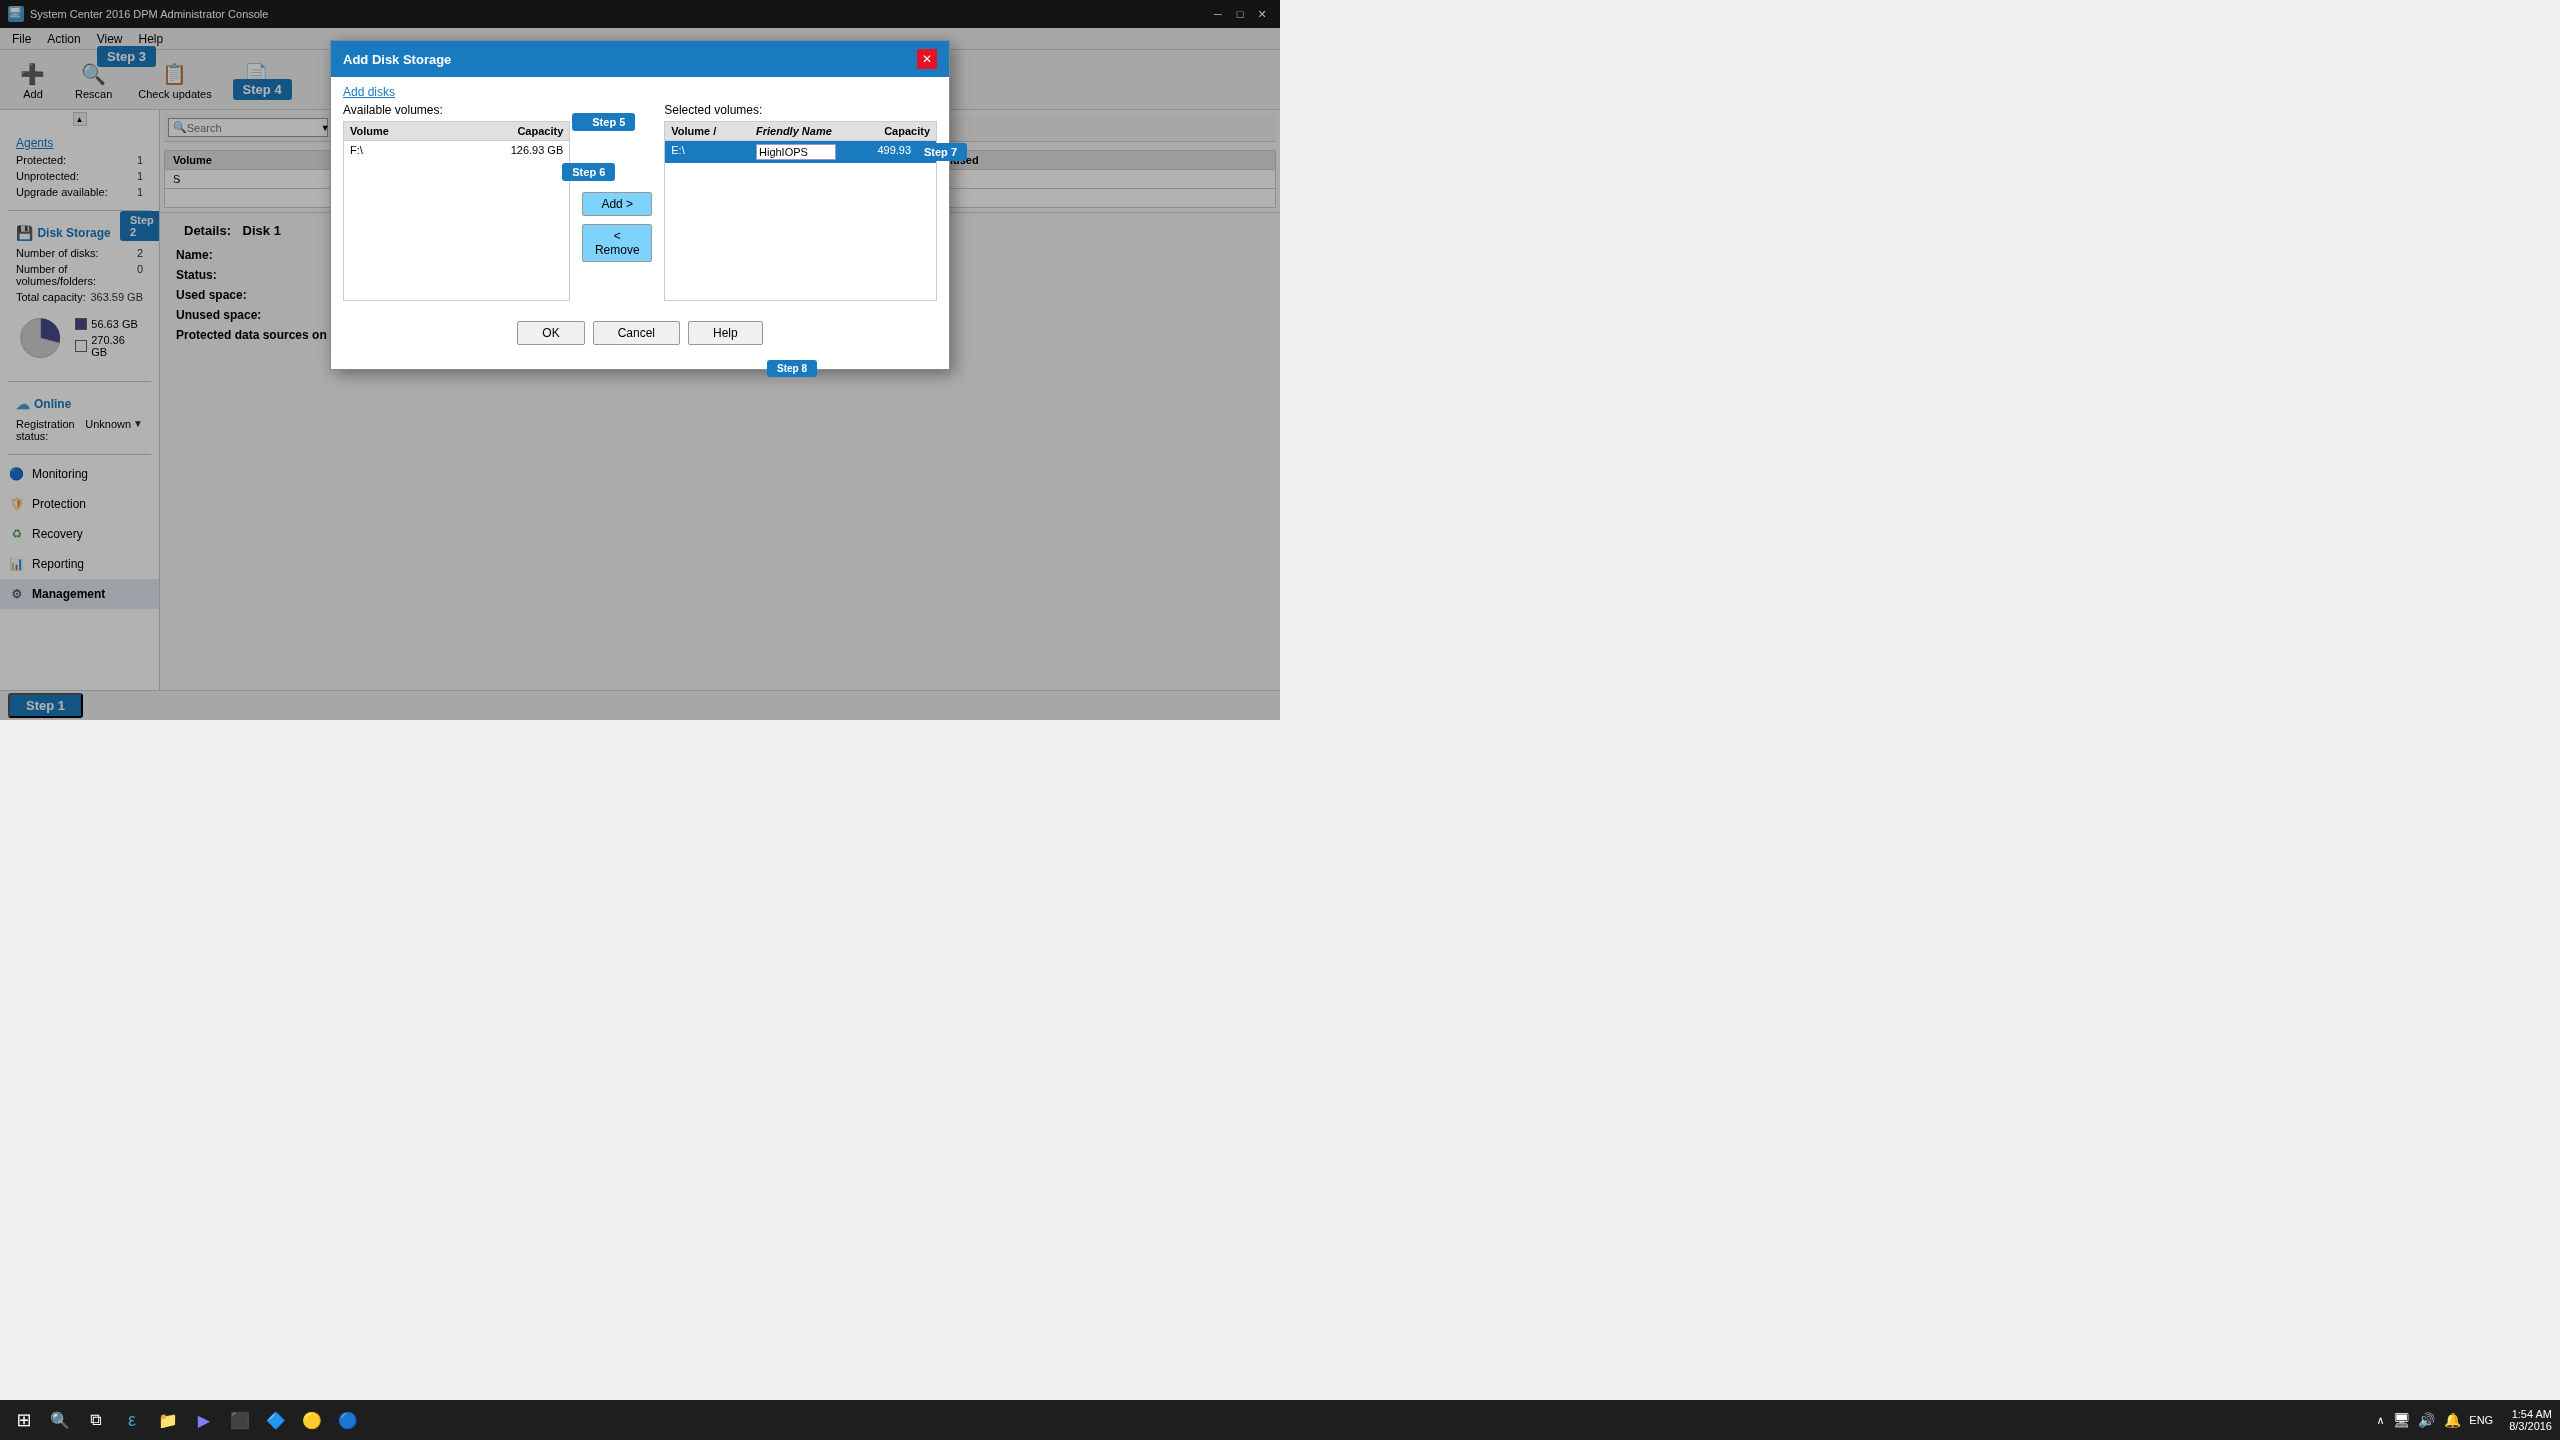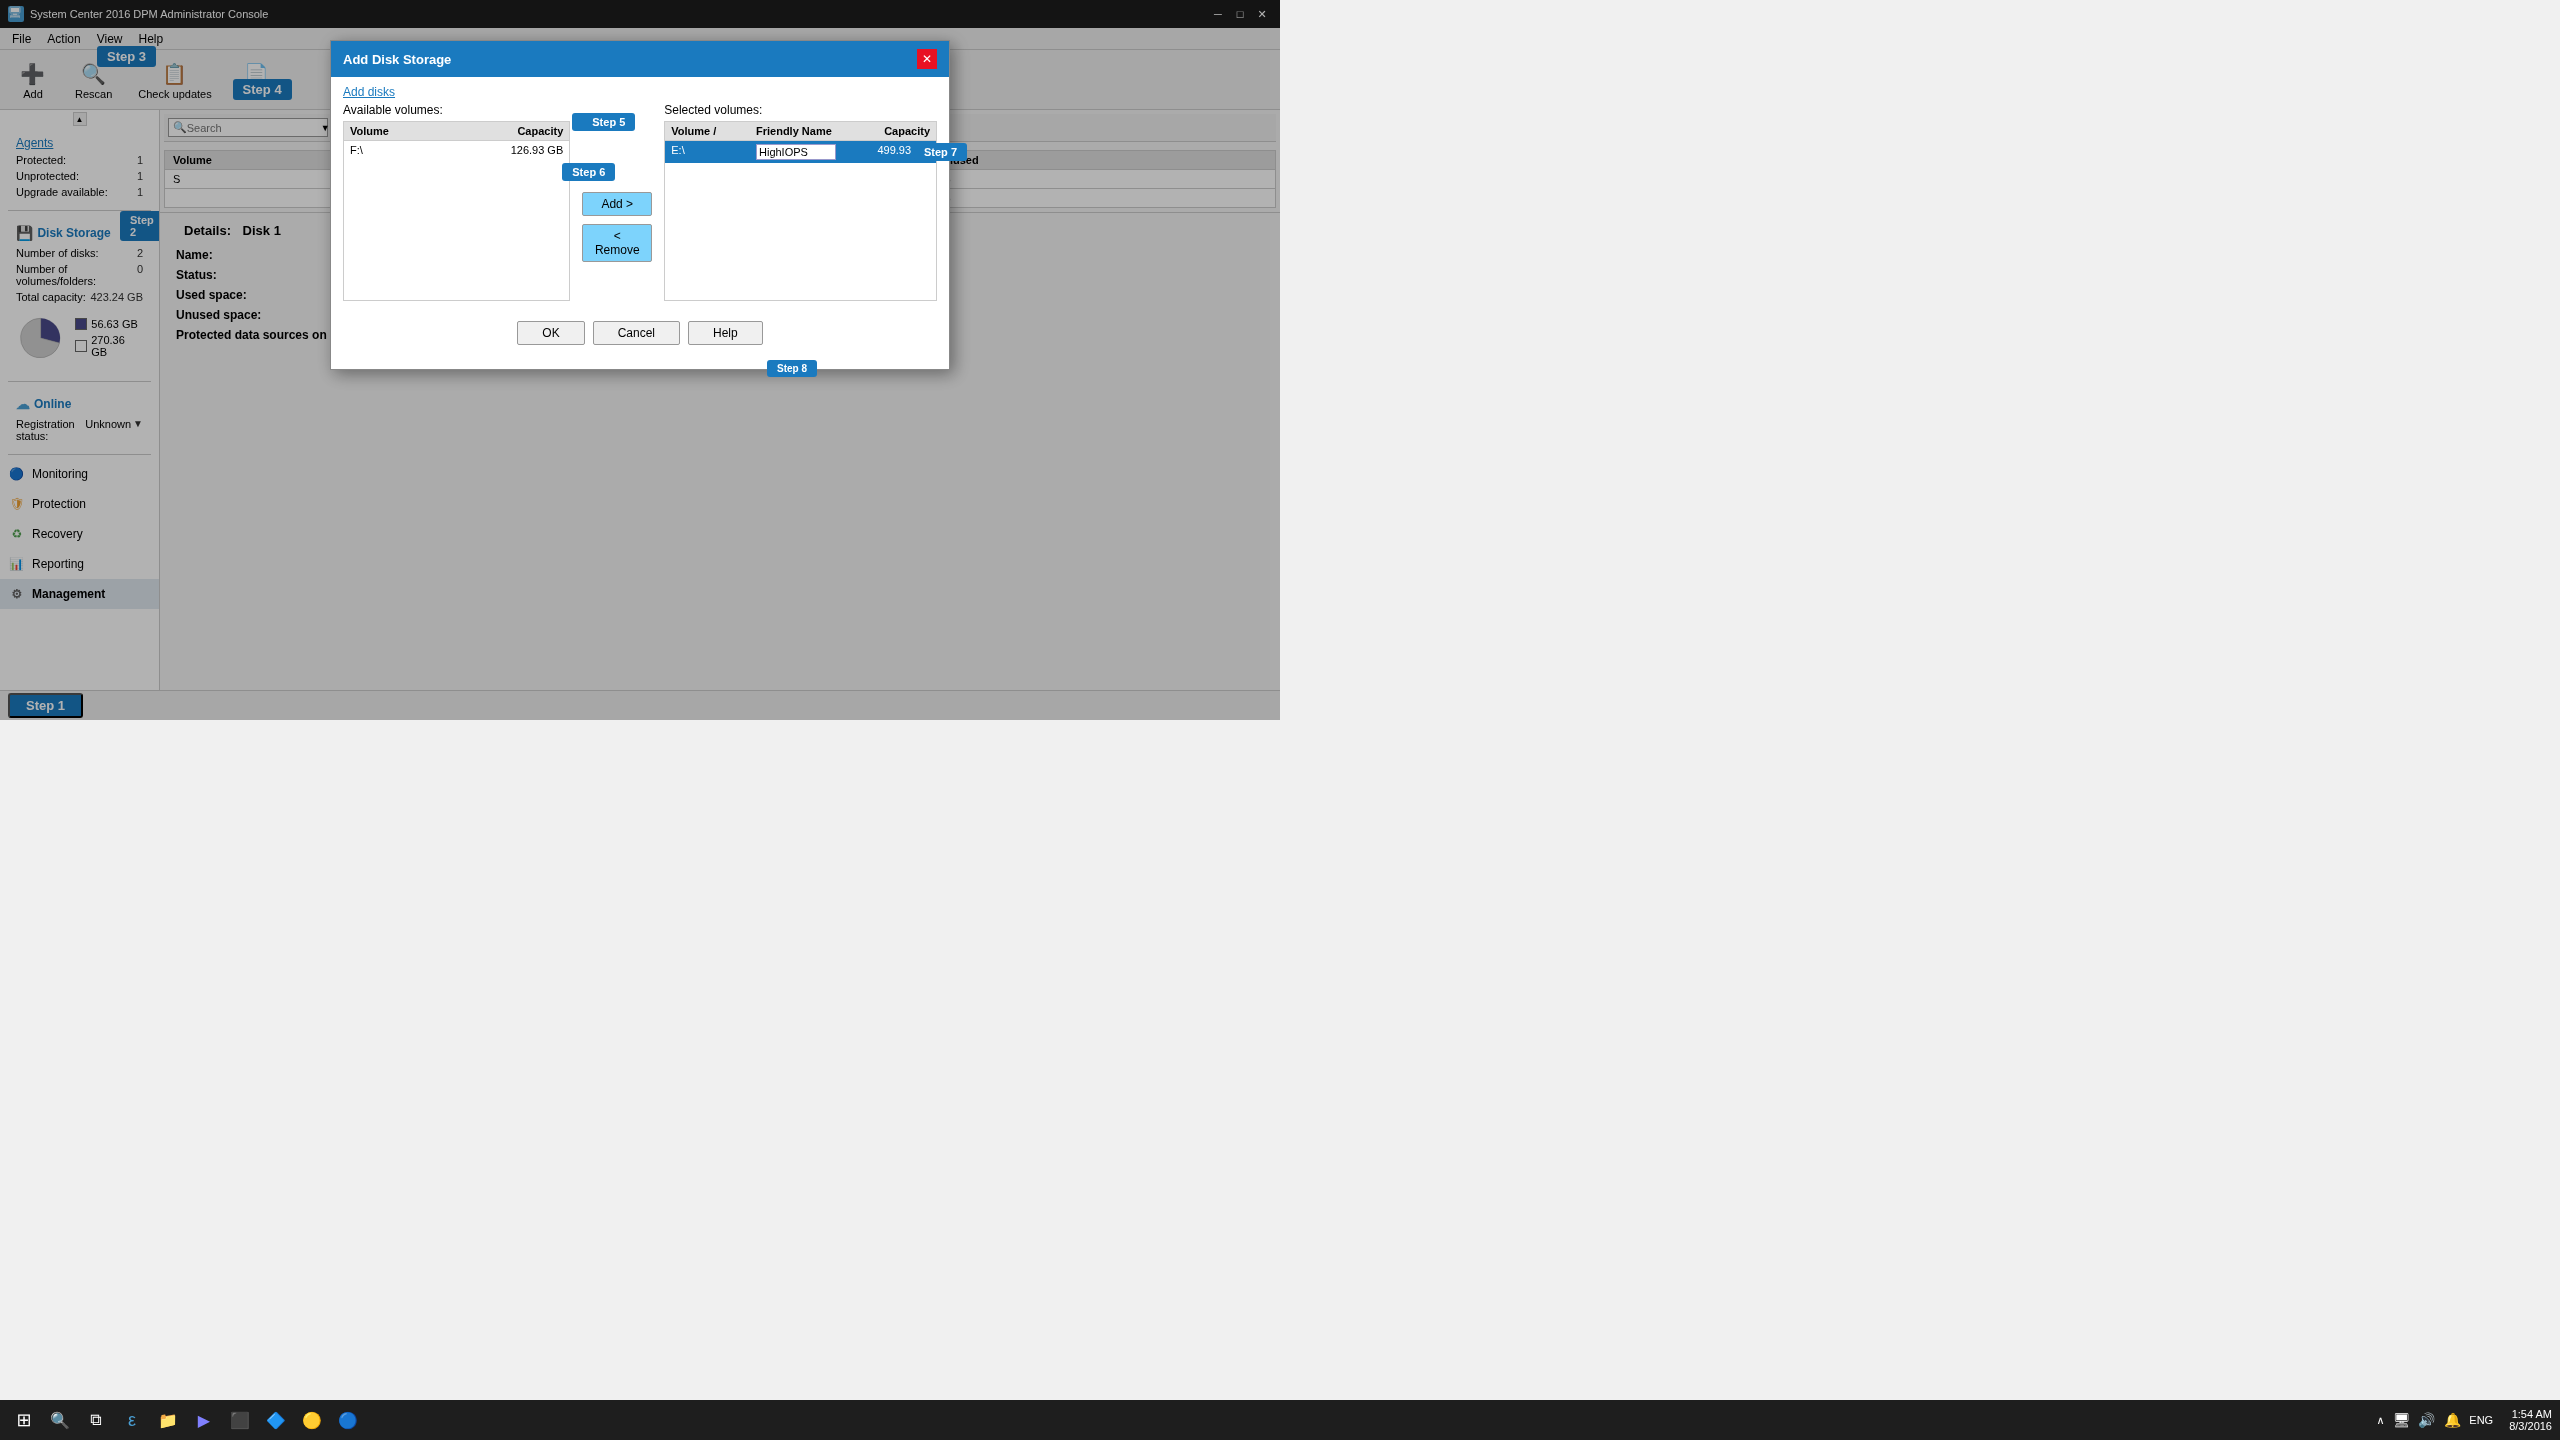--- a/index.html
+++ b/index.html
@@ -173,21 +173,21 @@
       <div class="sidebar-prop">
         <span>Number of disks:</span>
         <span>2</span>
       </div>
       <div class="sidebar-prop">
         <span>Number of volumes/folders:</span>
         <span>0</span>
       </div>
       <div class="sidebar-prop">
         <span>Total capacity:</span>
-        <span>423.24 GB</span>
+        <span>363.59 GB</span>
       </div>
 
       <div class="pie-container">
         <svg width="50" height="50" viewBox="0 0 50 50">
           <circle cx="25" cy="25" r="20" fill="#e0e0e0"></circle>
           <path d="M25,25 L25,5 A20,20 0,0,1 44,30 Z" fill="#4a4a8a"></path>
           <path d="M25,25 L44,30 A20,20 0,1,1 25,5 Z" fill="#d0d0d0" stroke="#999" stroke-width="0.5"></path>
         </svg>
         <div class="pie-legend">
           <div class="legend-item">
@@ -359,21 +359,21 @@
           <button class="modal-arrow-btn">&lt; Remove</button>
           <div class="step-badge" style="position:absolute; top:10px; left:-10px; z-index:10; font-size:11px; white-space:nowrap;padding-left:20px;">Step 5</div>
           <div class="step-badge" style="position:absolute; top:60px; left:-20px; z-index:10; font-size:11px; white-space:nowrap;">Step 6</div>
         </div>
 
         <div class="selected-volumes-panel" style="position:relative;">
           <div style="font-size:12px; margin-bottom:4px;">Selected volumes:</div>
           <div class="modal-panel">
             <div class="modal-panel-header" style="display:flex; gap:4px;">
               <span style="flex:1;">Volume  /</span>
-              <span style="width:90px;">Friendly Name</span>
+              <span style="width:90px;font-style:italic;">Friendly Name</span>
               <span style="width:80px; text-align:right;">Capacity</span>
             </div>
             <div class="modal-panel-row modal-panel-row-selected" style="display:flex; gap:4px;">
               <span style="flex:1;">E:\</span>
               <span style="width:90px;">
                 <input type="text" value="HighIOPS" style="width: 80px; font-size: 11px; border: 1px solid rgb(153, 153, 204); padding: 1px 2px;">
               </span>
               <span style="width:80px; text-align:right;">499.93 GB</span>
             </div>
           </div>

